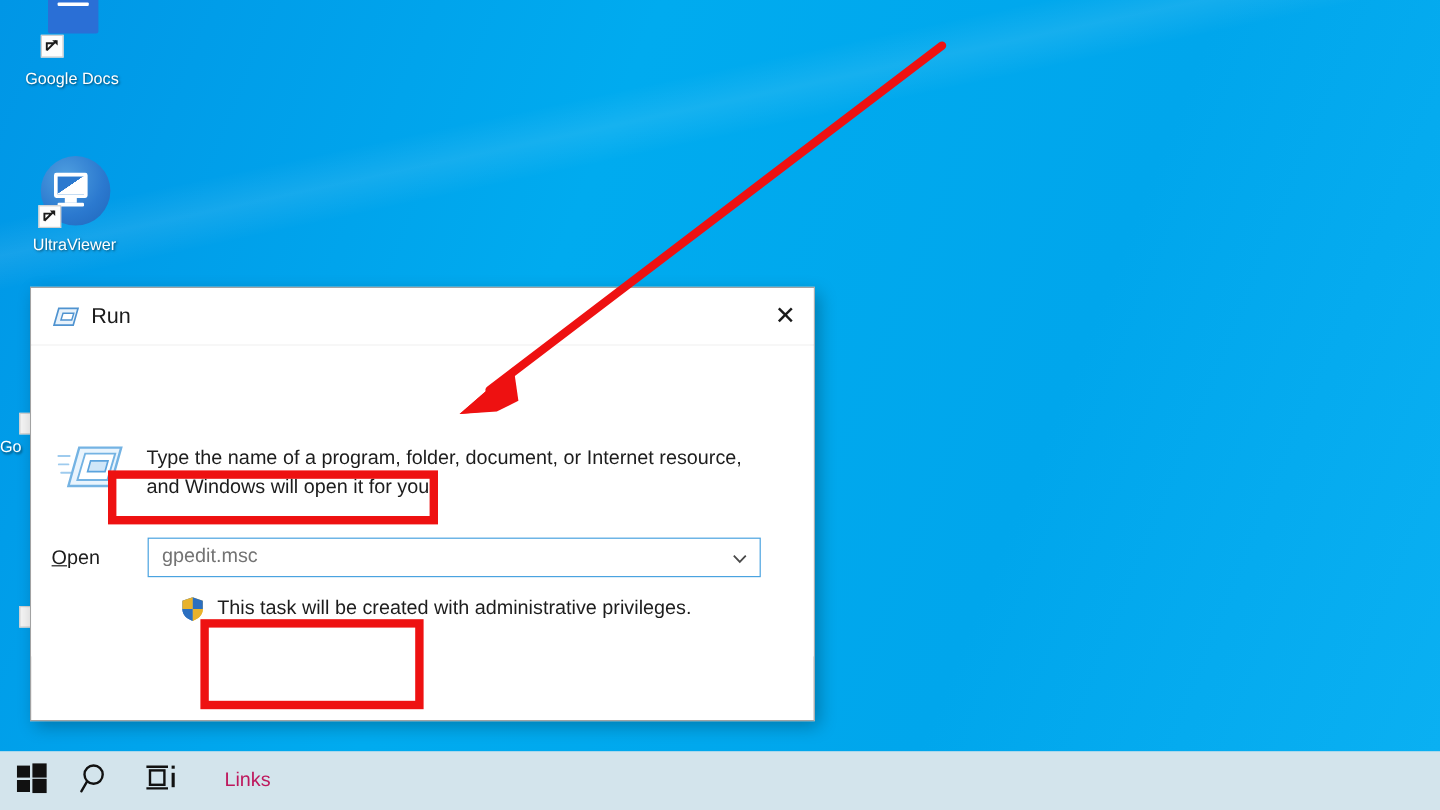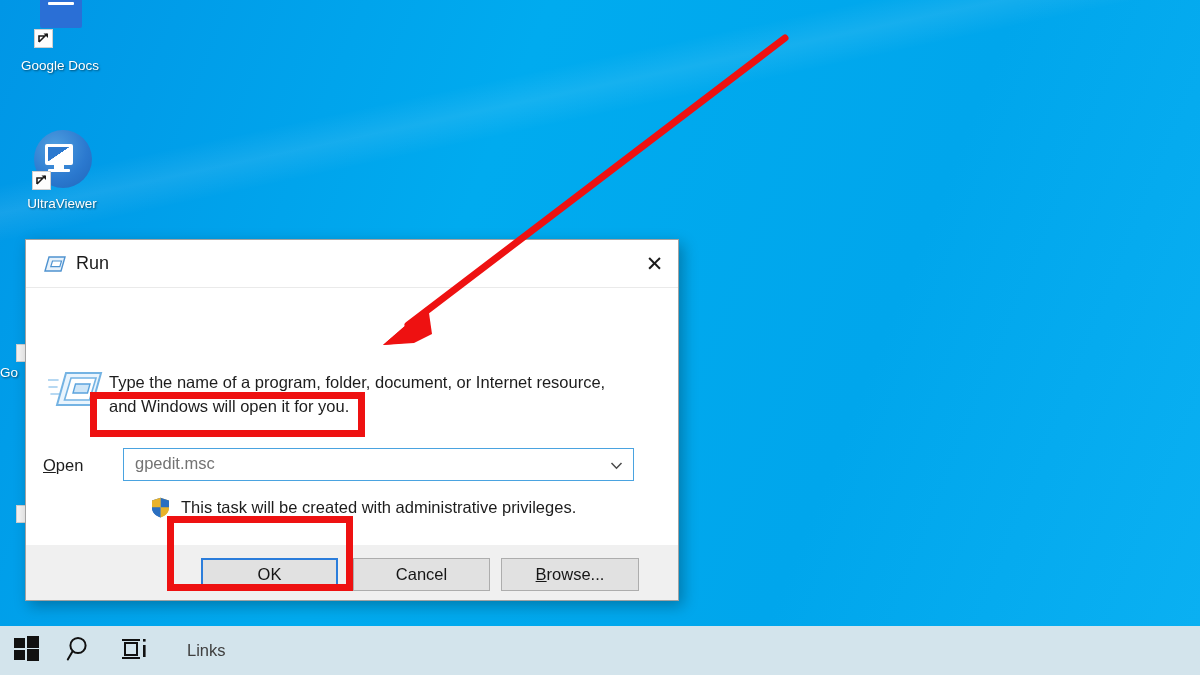--- a/index.html
+++ b/index.html
@@ -200,21 +200,21 @@
   .run-big-icon {
     position: absolute;
     left: 22px;
     top: 79px;
     width: 58px;
     height: 46px;
   }
 
   .prompt-text {
     position: absolute;
-    left: 83px;
+    left: 96px;
     top: 82px;
     width: 518px;
     font-size: 16.5px;
     line-height: 24px;
     color: #1d1d1d;
   }
 
   .open-label {
     position: absolute;
     left: 17px;
@@ -332,21 +332,21 @@
     align-items: center;
     justify-content: center;
     cursor: pointer;
   }
   .tb-start  { width: 52px; }
   .tb-search { width: 55px; }
   .tb-task   { width: 56px; }
   .tb-links {
     margin-left: 24px;
     font-size: 16.5px;
-    color: #404040;
+    color: #be185d;
     cursor: pointer;
   }
 </style>
 </head>
 <body>
 
 <div id="screen">
 
   <div class="desktop"></div>
 
@@ -441,28 +441,20 @@
             <path d="M10.5 1.8 L19 4.6 L19 11.6 L10.5 11.6 Z" fill="#2b6fc0"></path>
             <path d="M10.5 11.6 L19 11.6 C19 16.8 15 20 10.5 21.4 Z" fill="#e8b22b"></path>
             <path d="M10.5 1.8 L2 4.6 L2 11.6 L10.5 11.6 Z" fill="#e8b22b"></path>
             <path d="M10.5 11.6 L10.5 21.4 C6 20 2 16.8 2 11.6 Z" fill="#2b6fc0"></path>
           </svg>
         </div>
         <div class="uac-text">This task will be created with administrative privileges.</div>
       </div>
     </div>
 
-    <div class="dlg-footer">
-      <div class="btn btn-ok">OK</div>
-      <div class="btn btn-cancel">Cancel</div>
-      <div class="btn btn-browse">
-          <u>B</u>
-          <span>rowse...</span>
-        </div>
-    </div>
   </div>
 
   <div class="redbox redbox-input"></div>
   <div class="redbox redbox-ok"></div>
 
   <svg class="arrow-svg">
     <line x1="785" y1="38" x2="408" y2="325" stroke="#ee1111" stroke-width="7" stroke-linecap="round"></line>
     <polygon points="383,345 428,306 414,342 " fill="#ee1111"></polygon>
     <polygon points="383,345 428,306 432,334 414,343" fill="#ee1111"></polygon>
   </svg>

